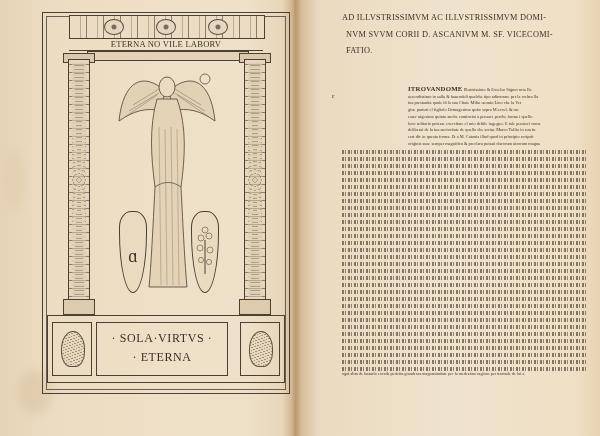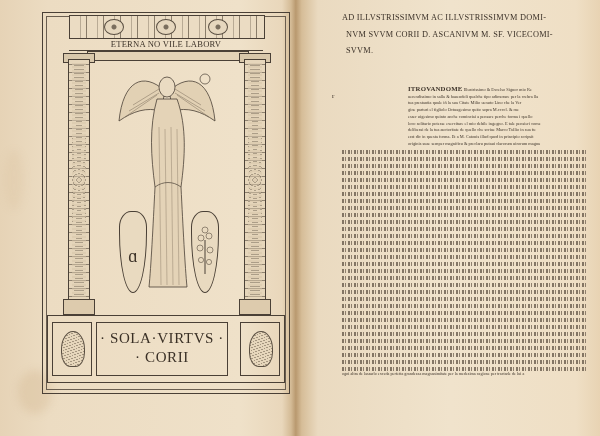--- a/index.html
+++ b/index.html
@@ -25,21 +25,21 @@
   .base{position:absolute;top:286px;width:30px;height:14px;border:0.9px solid #4a4036;background:#ddcbad;}
   .figure-area{position:absolute;left:70px;top:48px;width:108px;height:238px;}
   .wings{position:absolute;left:0;top:10px;width:108px;height:70px;}
   .angel{position:absolute;left:30px;top:6px;width:50px;height:226px;}
   .shield{position:absolute;top:150px;width:26px;height:80px;border:0.9px solid #4a4036;border-radius:12px 12px 14px 14px / 16px 16px 60px 60px;background:#e9dac0;}
   .shield-letter{position:absolute;left:0;right:0;top:34px;text-align:center;font-size:18px;color:#3e342a;}
   .pedestal{position:absolute;left:4px;top:302px;width:238px;height:68px;border:0.9px solid #4a4036;box-sizing:border-box;}
   .medallion{position:absolute;top:6px;width:38px;height:52px;border:0.9px solid #4a4036;}
   .head{position:absolute;left:8px;top:8px;width:22px;height:34px;border-radius:50% 50% 40% 40%;border:0.8px solid #5a4f42;background:repeating-linear-gradient(160deg,#e6d6bb 0 2px,#a4957f 2px 2.6px);}
   .motto-box{position:absolute;left:48px;top:6px;width:130px;height:52px;border:0.9px solid #4a4036;text-align:center;color:#3a3026;}
-  .motto-line{display:block;font-size:15px;letter-spacing:.6px;line-height:19px;}
+  .motto-line{display:block;font-size:12px;letter-spacing:.6px;line-height:19px;}
   .motto-line:first-child{margin-top:6px;}
 
   
   .heading{position:absolute;left:44px;top:10px;width:240px;font-size:8.3px;letter-spacing:.25px;color:#3b3128;line-height:16.5px;}
   .heading span{display:block;}
   .heading span.ind{padding-left:4px;}
   .marginal{position:absolute;left:34px;top:92px;font-size:7px;color:#3b3128;}
   .body-text{position:absolute;left:53px;top:86px;width:232px;font-size:4.4px;line-height:6.7px;color:#3f352b;text-align:justify;}
   .body-text .incipit{font-size:6.8px;letter-spacing:.2px;font-weight:bold;}
   .scribble{position:absolute;height:4.2px;background:repeating-linear-gradient(90deg,#5a4d3f 0 2px,transparent 2px 3px,#6a5b4b 3px 4px,transparent 4px 6px);opacity:.72;}
@@ -102,34 +102,34 @@
           </svg>
         </div>
       </div>
 
       <div class="pedestal">
         <div class="medallion" style="left:4px">
             <div class="head"></div>
           </div>
         <div class="motto-box">
           <span class="motto-line">· SOLA·VIRTVS ·</span>
-          <span class="motto-line">· CORII</span>
+          <span class="motto-line">· ETERNA</span>
         </div>
         <div class="medallion" style="left:192px">
             <div class="head"></div>
           </div>
       </div>
     </div>
   </div>
 
   <div class="page right">
     <div class="heading">
       <span>AD ILLVSTRISSIMVM AC ILLVSTRISSIMVM DOMI-</span>
       <span class="ind">NVM SVVM CORII D. ASCANIVM M. SF. VICECOMI-</span>
-      <span class="ind">SVVM.</span>
+      <span class="ind">FATIO.</span>
     </div>
 
     <div class="marginal">r</div>
 
     <div class="body-text" style="left:110px;width:176px;">
       <span class="incipit">ITROVANDOME</span>
       <span>Illustrissimo &amp; Excelso Signor mio Re</span><br>
       <span>uerendissimo in salla &amp; hauendoli qualche tipo adimorare per la crebra lla</span><br>
       <span>tua prestantia quale iñ la sua Citate Milio uenuto Lino che la Ver</span><br>
       <span>gine parturi el figliolo Octuagesimo quito sopra M.ccccl. &amp; me</span><br>

